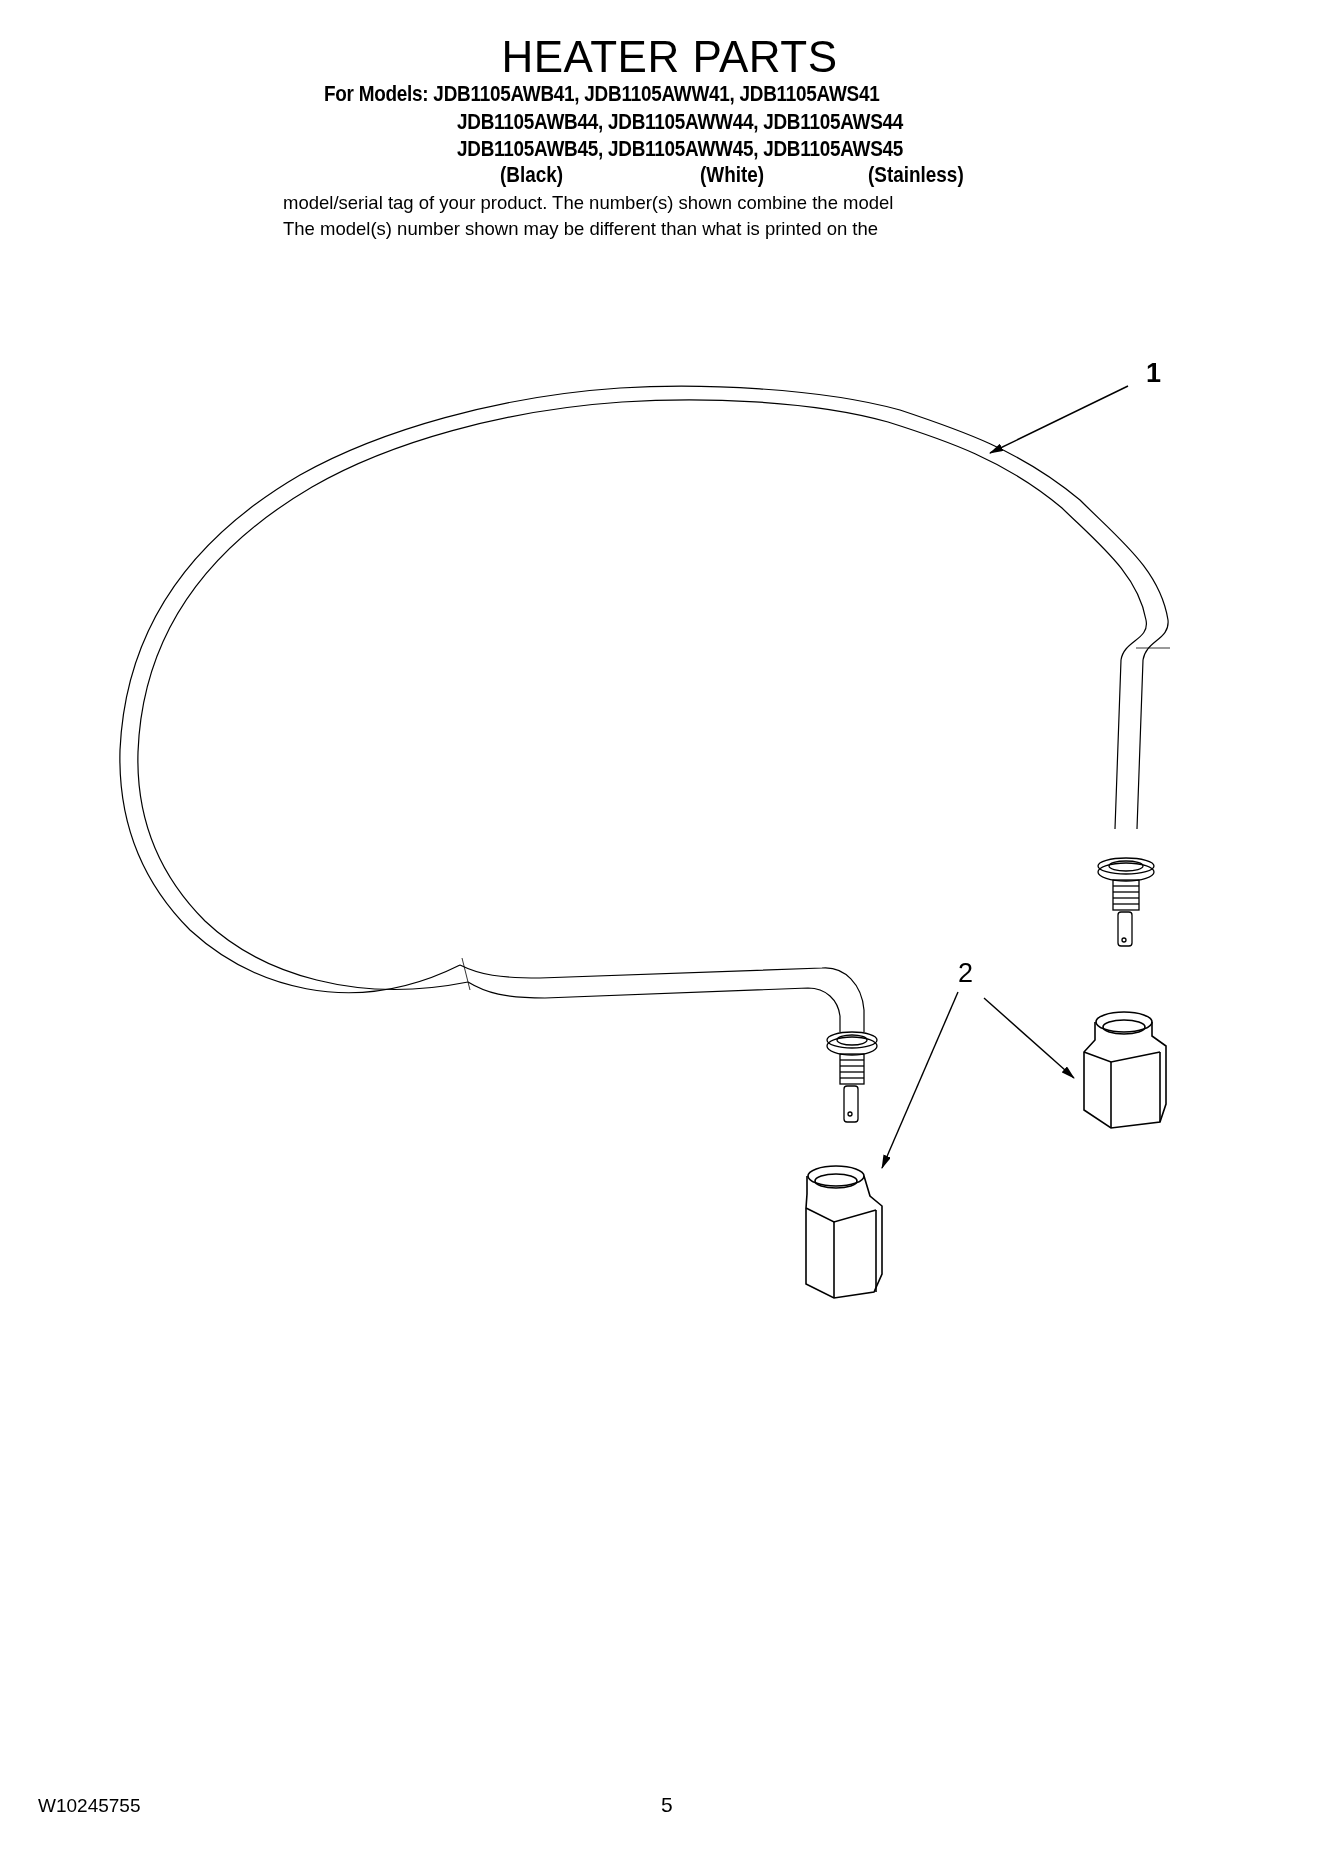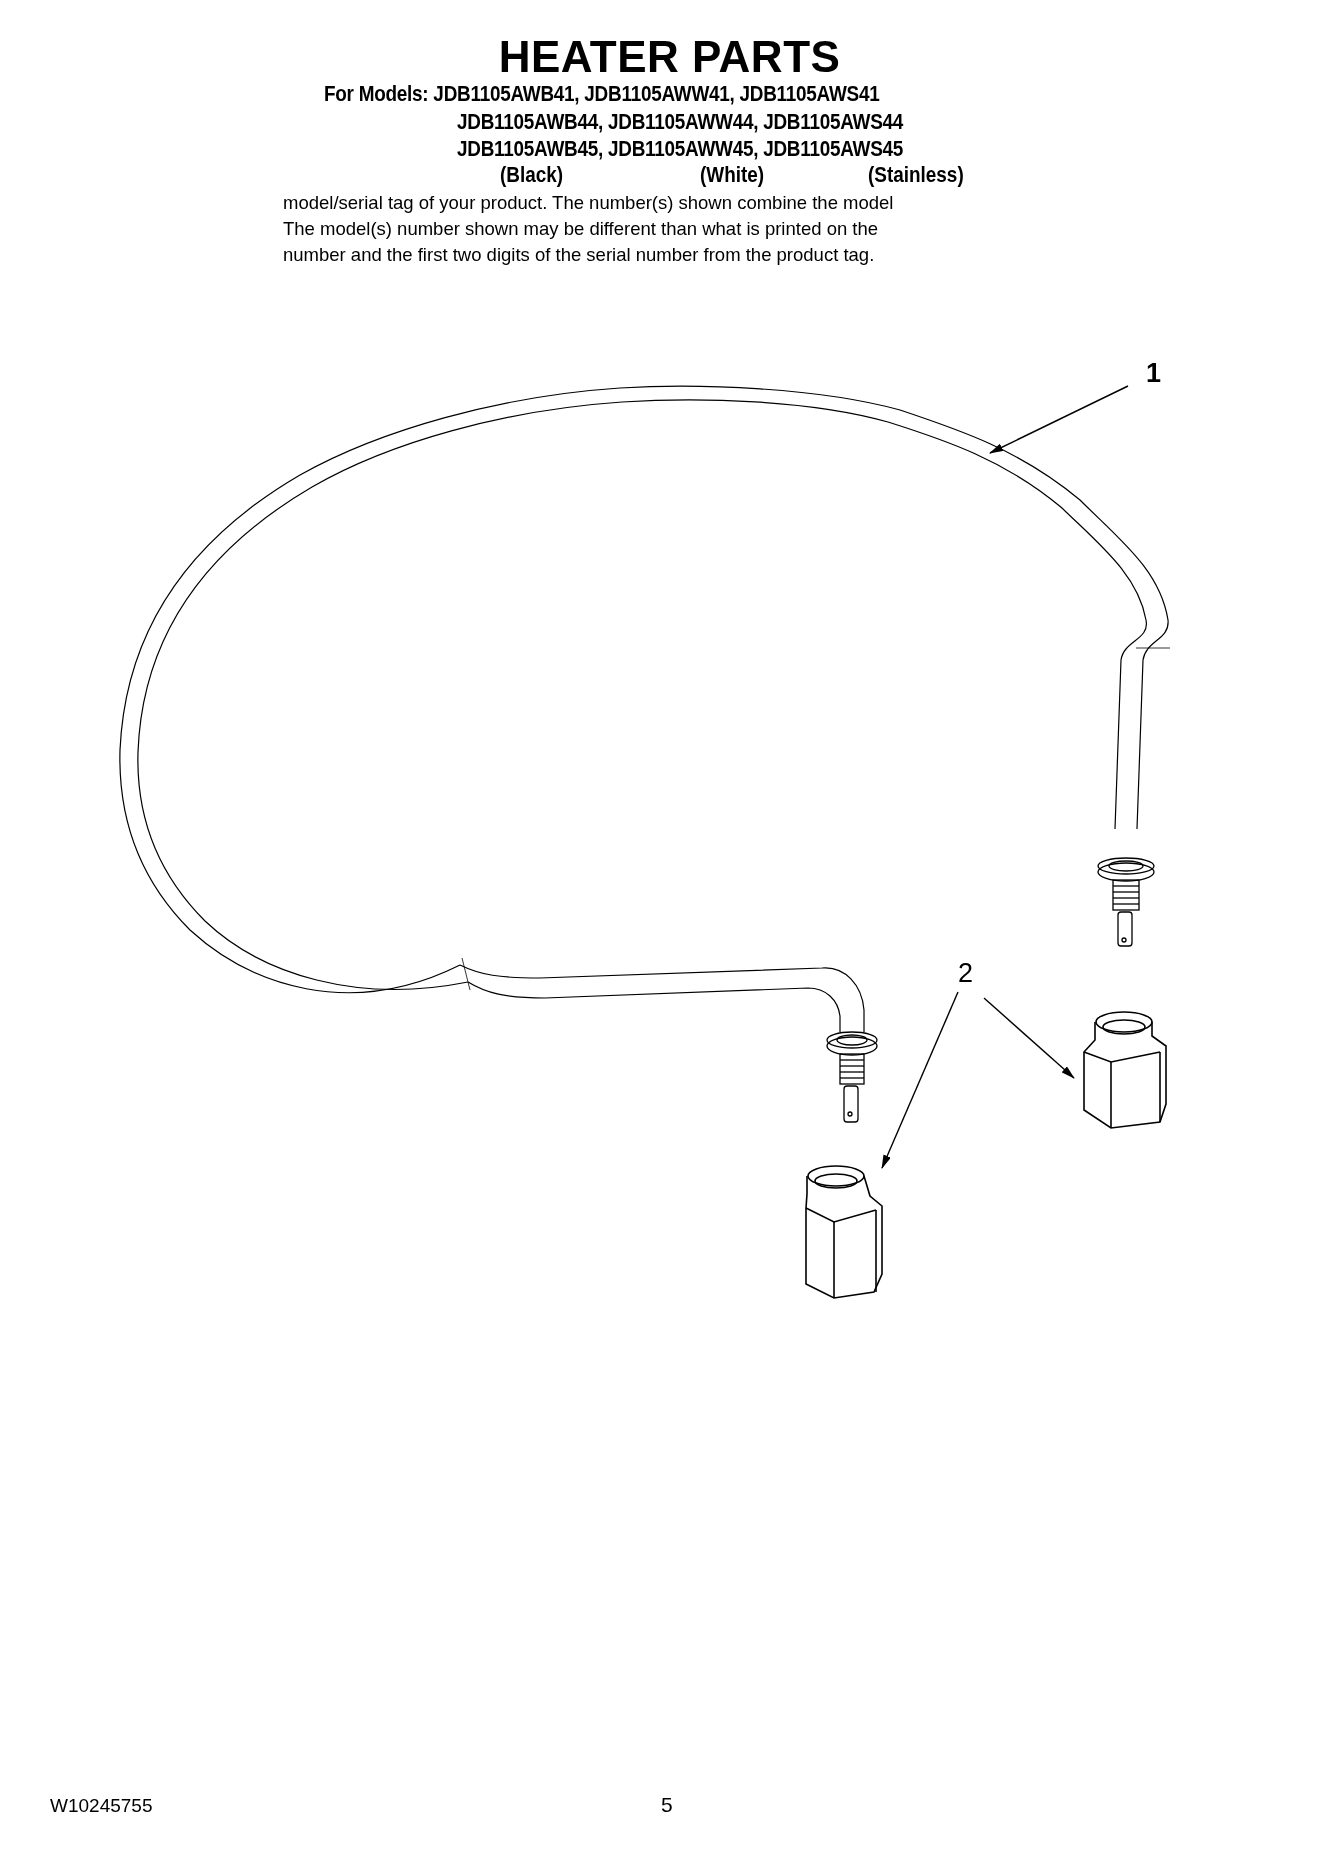--- a/index.html
+++ b/index.html
@@ -1,53 +1,52 @@
 <!DOCTYPE html>
 <html><head>
 <meta charset="utf-8">
 <style>
   html, body { margin:0; padding:0; background:#ffffff; }
   body { width:1339px; height:1849px; position:relative; overflow:hidden; color:#000; font-family:"Liberation Sans", sans-serif; }
-  .title { position:absolute; left:0; width:1339px; top:34px; text-align:center; font-weight:bold; font-size:44px; letter-spacing:0.5px; line-height:46px; }
+  .title { position:absolute; left:0; width:1339px; top:34px; text-align:center; font-weight:normal; font-size:44px; letter-spacing:0.5px; line-height:46px; }
   .models { position:absolute; font-weight:bold; font-size:22px; line-height:28px; transform:scaleX(0.86); transform-origin:left top; white-space:nowrap; letter-spacing:-0.3px; }
   .m1 { left:324px; top:80px; }
   .m2 { left:457px; top:108px; }
   .m3 { left:457px; top:135px; }
   .colors { position:absolute; top:162px; left:0; width:1320px; height:30px; font-weight:bold; font-size:22px; }
   .colors span { position:absolute; transform:scaleX(0.86); transform-origin:left top; white-space:nowrap; }
   .c-black { left:500px; }
   .c-white { left:700px; }
   .c-stain { left:868px; }
   .para { position:absolute; left:283px; top:190px; font-size:18.5px; line-height:26px; width:800px; }
   .para div { white-space:nowrap; }
   .callout { position:absolute; font-size:27px; font-weight:normal; }
   .callout-1 { left:1146px; top:358px; font-weight:bold; }
   .callout-2 { left:958px; top:958px; }
-  .footer-doc { position:absolute; left:38px; top:1795px; font-size:19px;margin-left:12px; }
+  .footer-doc { position:absolute; left:38px; top:1795px; font-size:19px; }
   .footer-page { position:absolute; left:661px; top:1793px; font-size:21px; }
   svg.drawing { position:absolute; left:0; top:0; }
 </style>
 </head>
 <body>
 
 <div class="title">HEATER PARTS</div>
 <div class="models m1">For Models: JDB1105AWB41, JDB1105AWW41, JDB1105AWS41</div>
 <div class="models m2">JDB1105AWB44, JDB1105AWW44, JDB1105AWS44</div>
 <div class="models m3">JDB1105AWB45, JDB1105AWW45, JDB1105AWS45</div>
 
 <div class="colors">
   <span class="c-black">(Black)</span>
   <span class="c-white">(White)</span>
   <span class="c-stain">(Stainless)</span>
 </div>
 
 <div class="para">
   <div>model/serial tag of your product. The number(s) shown combine the model</div>
   <div>The model(s) number shown may be different than what is printed on the</div>
-  <div>number and the first two digits of the serial number from the product tag.</div>
 </div>
 
 <svg class="drawing" width="1339" height="1849" viewBox="0 0 1339 1849">
   <defs>
     <marker id="arrowhead" markerWidth="14" markerHeight="8" refX="13" refY="4" orient="auto" markerUnits="userSpaceOnUse">
       <path d="M0,0 L14,4 L0,8 Z" fill="#000"></path>
     </marker>
   </defs>
 
   <g fill="none" stroke="#000" stroke-width="1.2">

